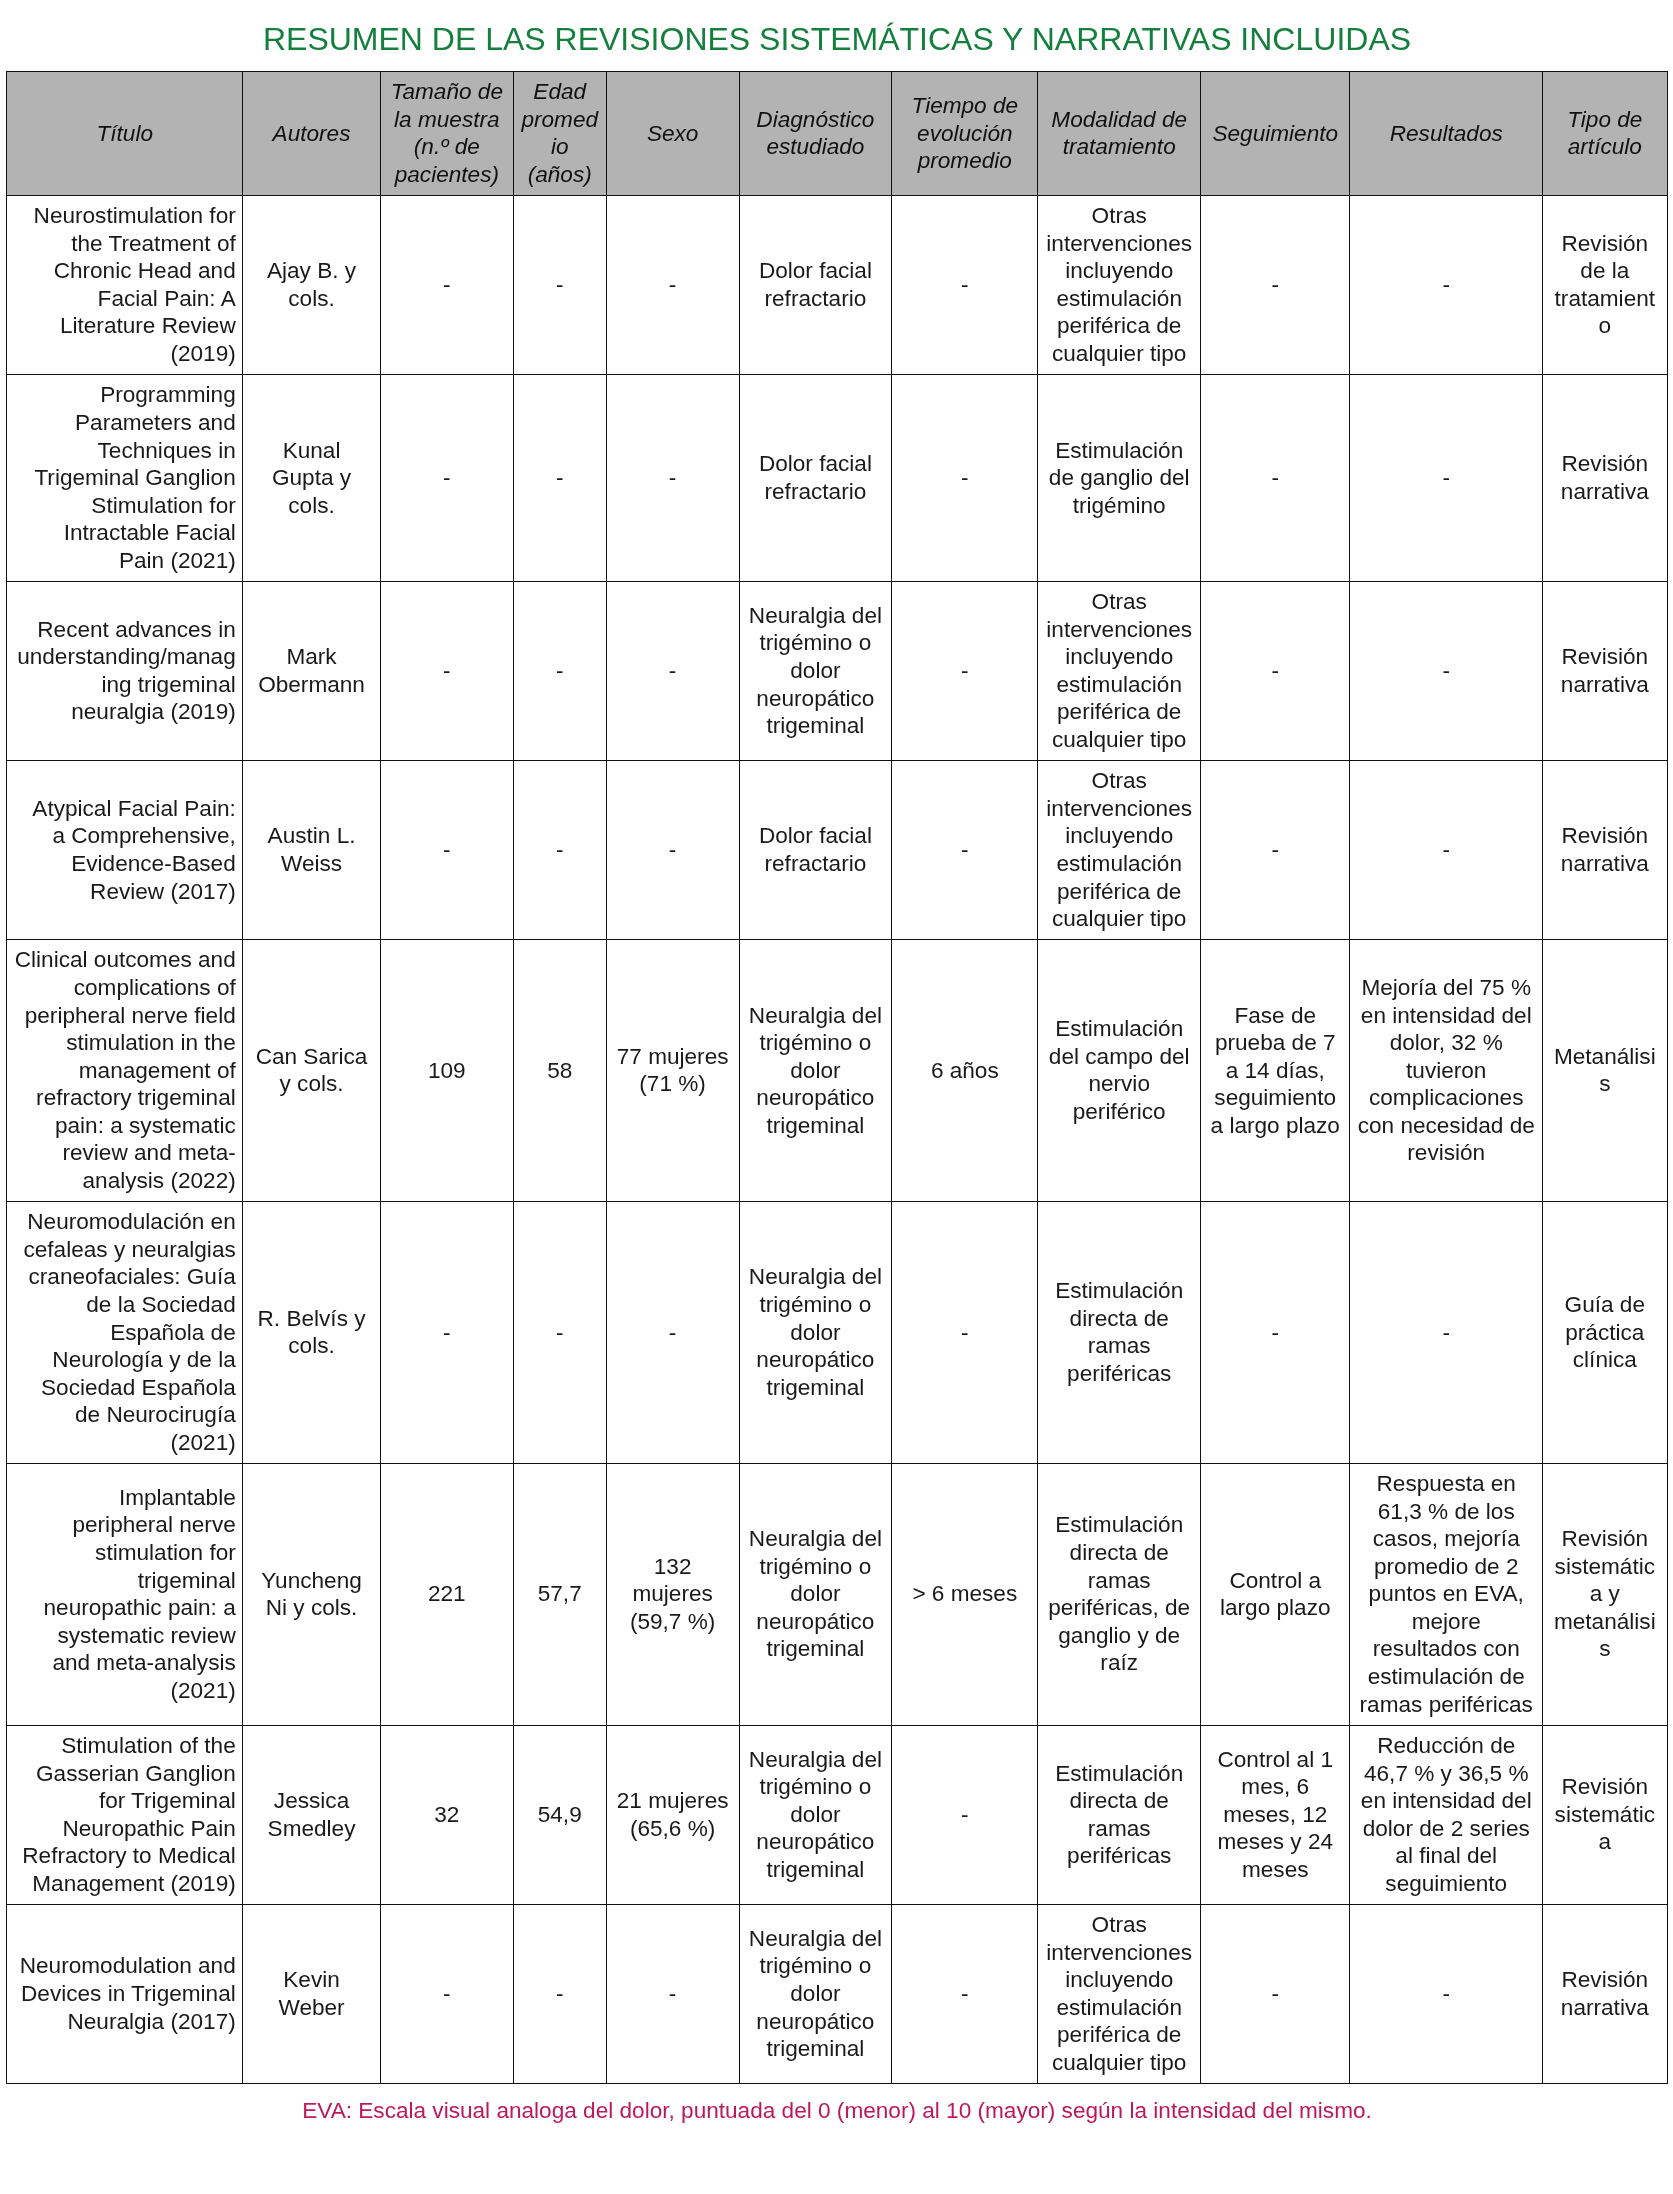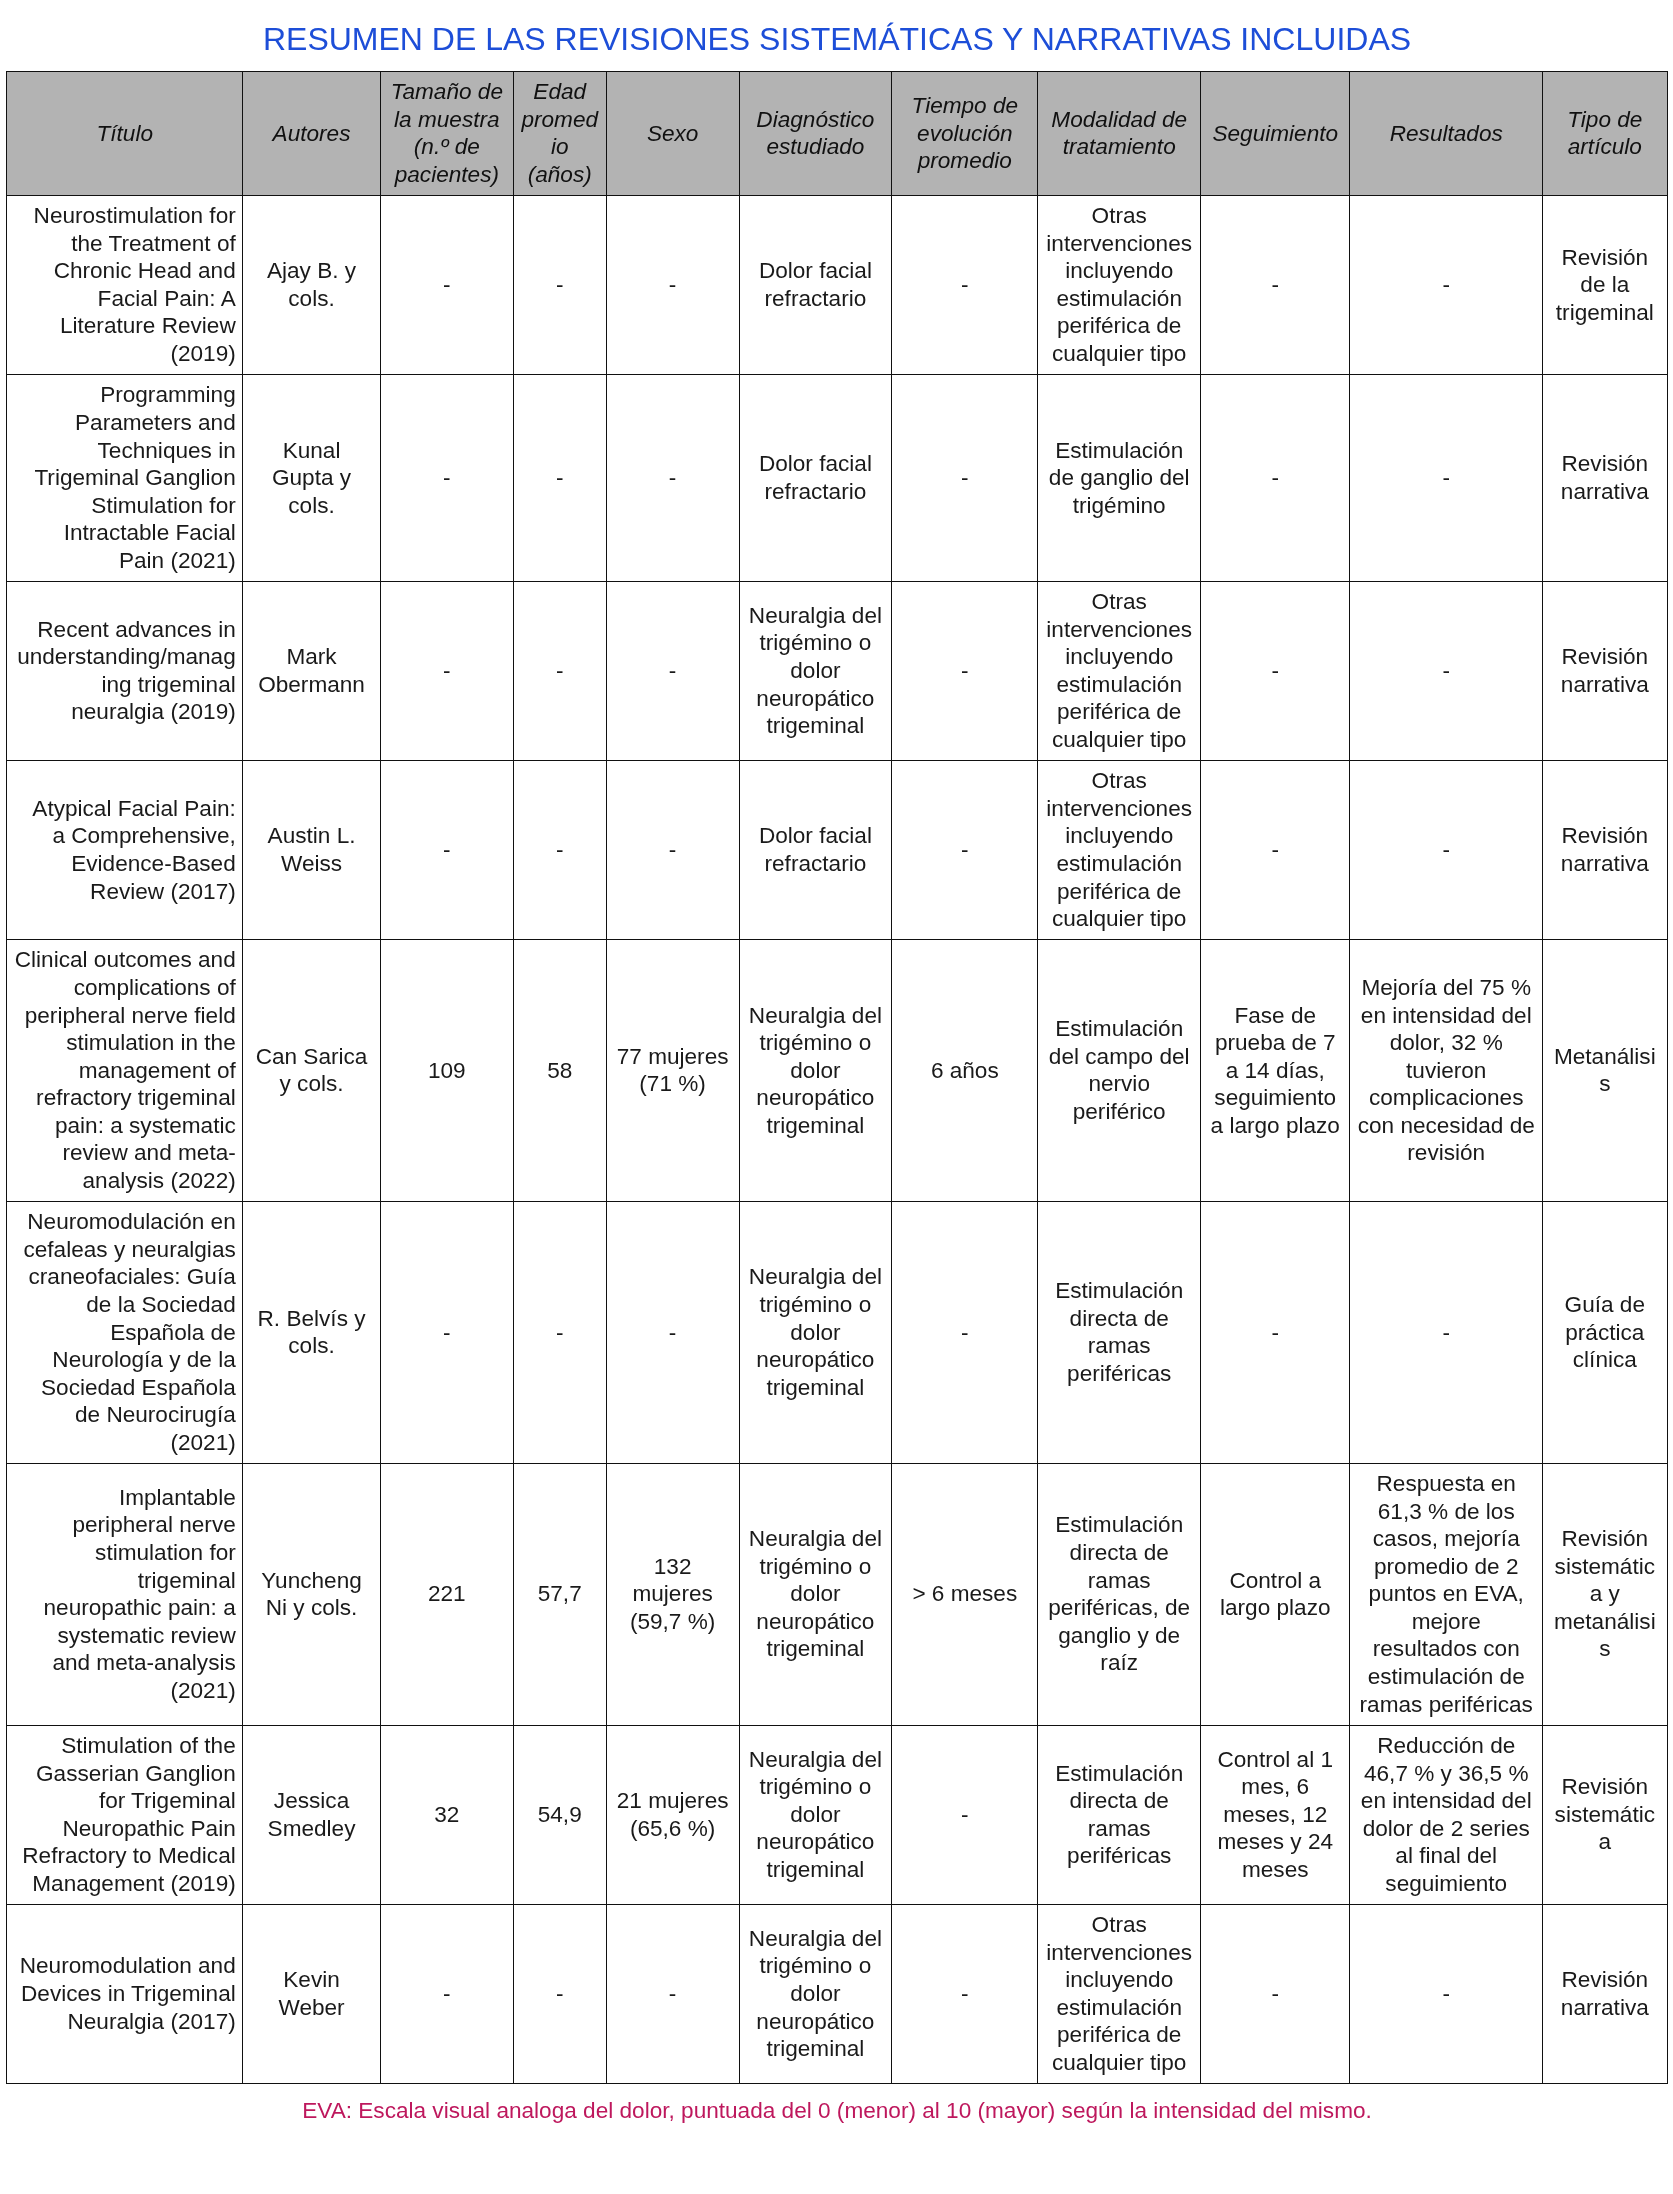--- a/index.html
+++ b/index.html
@@ -16,21 +16,21 @@
     text-align: center;
     font-size: 26.6px;
     font-weight: bold;
     color: #7f7f7f;
     letter-spacing: 0.8px;
   }
   .table-subtitle {
     text-align: center;
     font-size: 32px;
     font-weight: 400;
-    color: #1d4ed8;
+    color: #15803d;
     margin-top: 4.8px;
   }
   table.data-table {
     width: 100%;
     border-collapse: collapse;
     table-layout: fixed;
   }
   th, td {
     border: 1.6px solid #111111;
     vertical-align: middle;
@@ -97,21 +97,21 @@
           <td class="col-titulo">Neurostimulation for the Treatment of Chronic Head and Facial Pain: A Literature Review (2019)</td>
           <td>Ajay B. y cols.</td>
           <td>-</td>
           <td>-</td>
           <td>-</td>
           <td>Dolor facial refractario</td>
           <td>-</td>
           <td>Otras intervenciones incluyendo estimulación periférica de cualquier tipo</td>
           <td>-</td>
           <td>-</td>
-          <td>Revisión de la trigeminal</td>
+          <td>Revisión de la tratamiento</td>
         </tr>
         <tr>
           <td class="col-titulo">Programming Parameters and Techniques in Trigeminal Ganglion Stimulation for Intractable Facial Pain (2021)</td>
           <td>Kunal Gupta y cols.</td>
           <td>-</td>
           <td>-</td>
           <td>-</td>
           <td>Dolor facial refractario</td>
           <td>-</td>
           <td>Estimulación de ganglio del trigémino</td>

